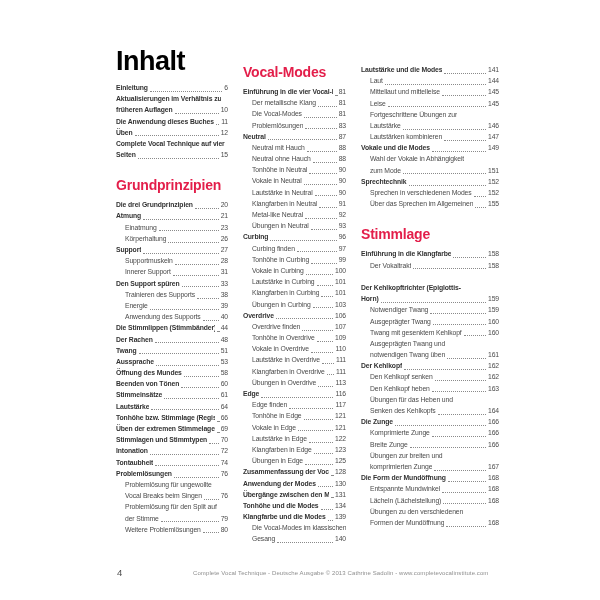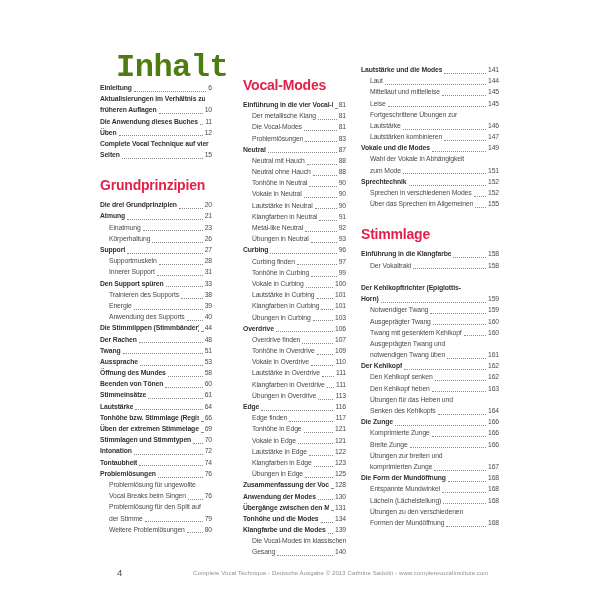--- a/index.html
+++ b/index.html
@@ -6,33 +6,33 @@
   body{
     width:600px;height:600px;position:relative;overflow:hidden;
     background:#ffffff;
     font-family:"Liberation Sans","DejaVu Sans",sans-serif;
     -webkit-font-smoothing:antialiased;
   }
   .page{position:absolute;inset:0;background:#fff;}
 
   .page-title{
     position:absolute;left:116px;top:28px;
-    font-size:32px;font-weight:bold;color:#4d7c0f;letter-spacing:-0.5px;font-family:Liberation Mono, monospace;
+    font-size:27px;font-weight:bold;color:#000000;letter-spacing:-0.5px;
   }
 
   .column{position:absolute;}
-  .col1{left:100px;top:82px;width:112px;}
+  .col1{left:116px;top:82px;width:112px;}
   .col2{left:243px;top:60px;width:103px;}
   .col3{left:361px;top:64px;width:138px;}
 
   .toc-heading{
     font-size:14px;font-weight:bold;color:#e31e4a;
     margin:17px 0 6px 0;letter-spacing:-0.2px;
   }
-  .column > .toc-heading:first-child{margin-top:17px;}
+  .column > .toc-heading:first-child{margin-top:4px;}
 
   .toc-row{
     display:flex;align-items:flex-end;
     height:11.2px;line-height:11.2px;
     font-size:6.8px;letter-spacing:-0.1px;color:#4a4a4a;
   }
   .toc-row .label{white-space:nowrap;overflow:hidden;}
   .toc-row.bold .label,.toc-row.bold .page{font-weight:bold;color:#323232;}
   .toc-row.indent1{padding-left:9px;}
   .leader{

